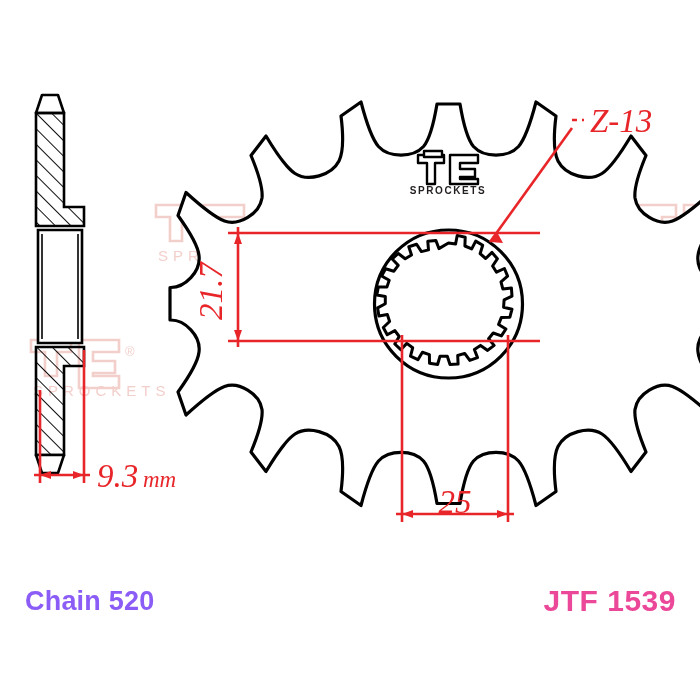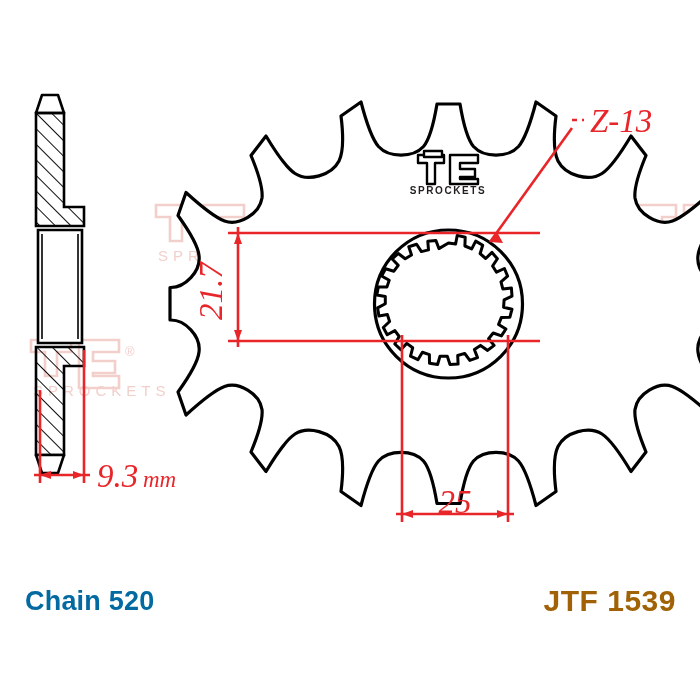--- a/index.html
+++ b/index.html
@@ -22,31 +22,31 @@
     width: 700px;
     height: 700px;
   }
   .lbl-chain {
     position: absolute;
     left: 25px;
     top: 586px;
     font-family: "Liberation Sans", sans-serif;
     font-size: 27px;
     font-weight: bold;
-    color: #0369a1;
+    color: #8b5cf6;
     letter-spacing: 0.2px;
   }
   .lbl-part {
     position: absolute;
     right: 24px;
     top: 584px;
     font-family: "Liberation Sans", sans-serif;
     font-size: 30px;
     font-weight: bold;
-    color: #a16207;
+    color: #ec4899;
     letter-spacing: 0.5px;
     margin-left: 18px;
   }
 </style>
 </head>
 <body>
 
 <div id="page">
 
   <svg id="drawing" viewBox="0 0 700 700">

